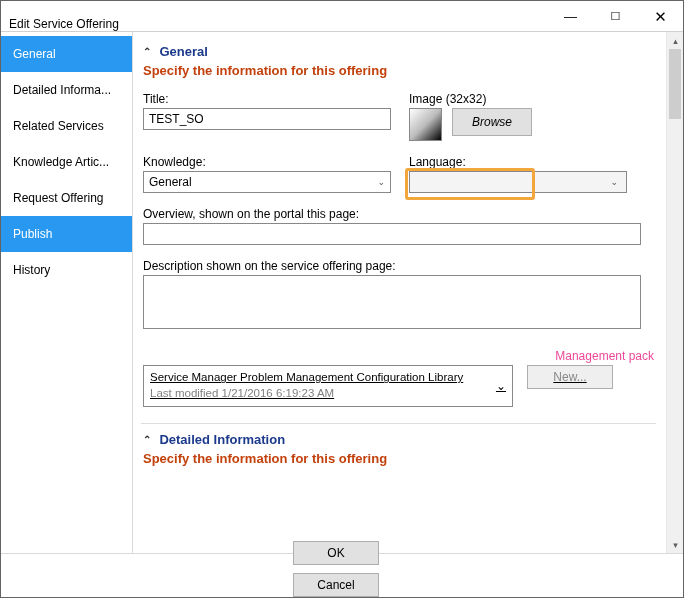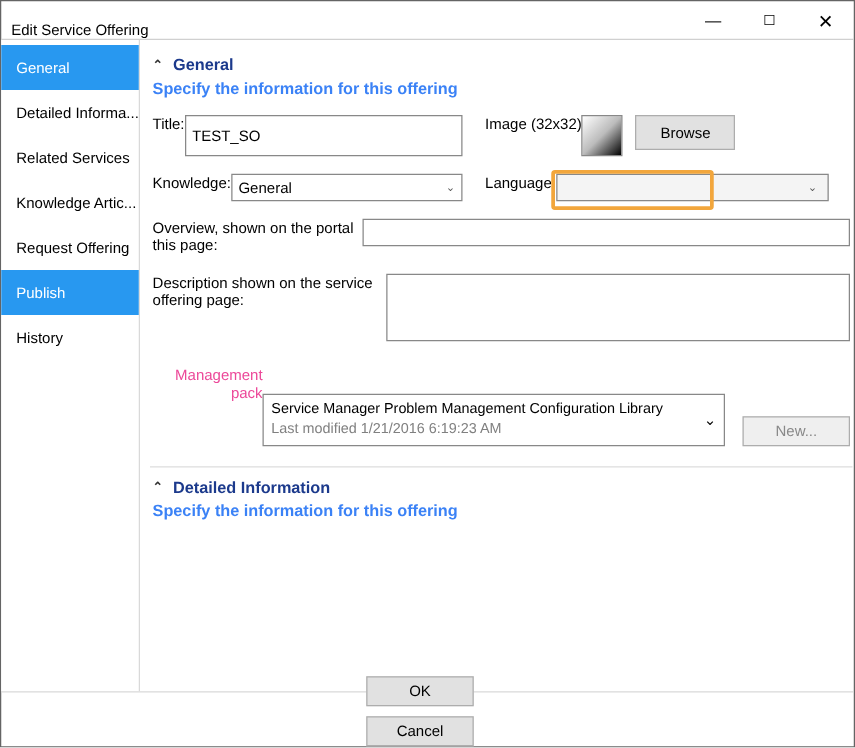--- a/index.html
+++ b/index.html
@@ -14,33 +14,33 @@
   .sidebar .item.selected { background:#2898f0; color:#fff; }
   .content-wrap { flex:1; display:flex; min-height:0; }
   .content { flex:1; overflow-y:auto; padding:8px 12px 8px 10px; }
   .scrollbar { width:17px; background:#f0f0f0; position:relative; border-left:1px solid #e8e8e8;}
   .scrollbar .arrow { position:absolute; left:0; width:17px; height:17px; display:flex; align-items:center; justify-content:center; font-size:9px; color:#606060;}
   .scrollbar .arrow.top { top:0; }
   .scrollbar .arrow.bot { bottom:0; }
   .scrollbar .thumb { position:absolute; left:2px; width:12px; top:17px; height:70px; background:#cdcdcd; }
   .section-hdr { display:flex; align-items:center; gap:8px; color:#1c3a8c; font-size:13px; font-weight:600; padding:4px 0 2px 0; }
   .section-hdr .caret { font-size:10px; color:#333; }
-  .section-sub { color:#3b82f6; font-size:13px; font-weight:600; padding:2px 0 14px 0; }
+  .section-sub { color:#c2410c; font-size:13px; font-weight:600; padding:2px 0 14px 0; }
   .row { display:flex; gap:18px; margin-bottom:14px; }
-  .col { display:flex; }
+  .col { display:flex; flex-direction:column; }
   .lbl { font-size:12px; color:#000; margin-bottom:2px; }
   .lbl.gray { color:#ec4899;text-align:right; }
   input.text, .select, textarea, .mpack, .langbox { font-size:12px; padding:3px 5px; border:1px solid #888; background:#fff; }
   .select { display:flex; align-items:center; justify-content:space-between; }
   .select .chev, .langbox .chev { font-size:9px; color:#555; }
   textarea { resize:none; height:54px; width:498px; }
   .overview { width:498px; height:22px; }
   .thumb32 { width:33px; height:33px; border:1px solid #888; background:linear-gradient(135deg,#fff 0%,#bcbcbc 50%,#000 100%); }
   .btn { font-size:12px; padding:4px 0; border:1px solid #adadad; background:#e1e1e1; text-align:center; cursor:default; }
-  .btn.disabled { color:#888; background:#efefef;margin-top:40px; }
+  .btn.disabled { color:#888; background:#efefef; }
   .mpack { width:370px; height:42px; padding:4px 6px; background:#fff; display:flex; align-items:center; justify-content:space-between; }
   .mpack .txt { font-size:11.5px; color:#000; line-height:1.35; }
   .mpack .txt .mod { color:#808080; }
   .langbox { width:218px; height:22px; background:#f4f4f4; display:flex; align-items:center; justify-content:flex-end; padding-right:8px; }
   .lang-hl { position:relative; }
   .lang-hl::before { content:""; position:absolute; left:-4px; top:-3px; width:124px; height:26px; border:3px solid #f2a63c; border-radius:3px; pointer-events:none; }
   .footer { height:44px; border-top:1px solid #d9d9d9; display:flex; align-items:center; justify-content:flex-end; gap:8px; padding-right:12px;flex-direction:column; }
   .footer .btn { width:86px; padding:4px 0; }
 </style>
 </head>
@@ -91,21 +91,21 @@
 
         <div class="row">
           <div class="col" style="width:248px;">
             <span class="lbl">Title:</span>
             <input class="text" style="width: 248px;" value="TEST_SO">
           </div>
           <div class="col">
             <span class="lbl">Image (32x32)</span>
             <div style="display:flex; gap:10px; align-items:flex-start;">
               <div class="thumb32"></div>
-              <div class="btn" style="width:80px; padding:6px 0;"><span>Browse</span></div>
+              <div class="btn" style="width:80px; padding:6px 0;font-style:italic;"><span>Browse</span></div>
             </div>
           </div>
         </div>
 
         <div class="row">
           <div class="col" style="width:248px;">
             <span class="lbl">Knowledge:</span>
             <div class="select" style="width:248px; height:22px;">
               <span>General</span>
               <span class="chev">⌄</span>
@@ -127,21 +127,21 @@
           <input class="text overview" value="" style="">
         </div>
 
         <div class="col" style="margin-bottom:20px;">
           <span class="lbl">Description shown on the service offering page:</span>
           <textarea style=""></textarea>
         </div>
 
         <div class="col" style="margin-bottom:16px;">
           <span class="lbl gray">Management pack</span>
-          <div style="display:flex; gap:14px; align-items:flex-end;">
+          <div style="display:flex; gap:14px; align-items:flex-start;text-decoration:underline;">
             <div class="mpack">
               <div class="txt">
                 <div>Service Manager Problem Management Configuration Library</div>
                 <div class="mod">Last modified  1/21/2016 6:19:23 AM</div>
               </div>
               <span class="chev">⌄</span>
             </div>
             <div class="btn disabled" style="width:86px;"><span>New...</span></div>
           </div>
         </div>

